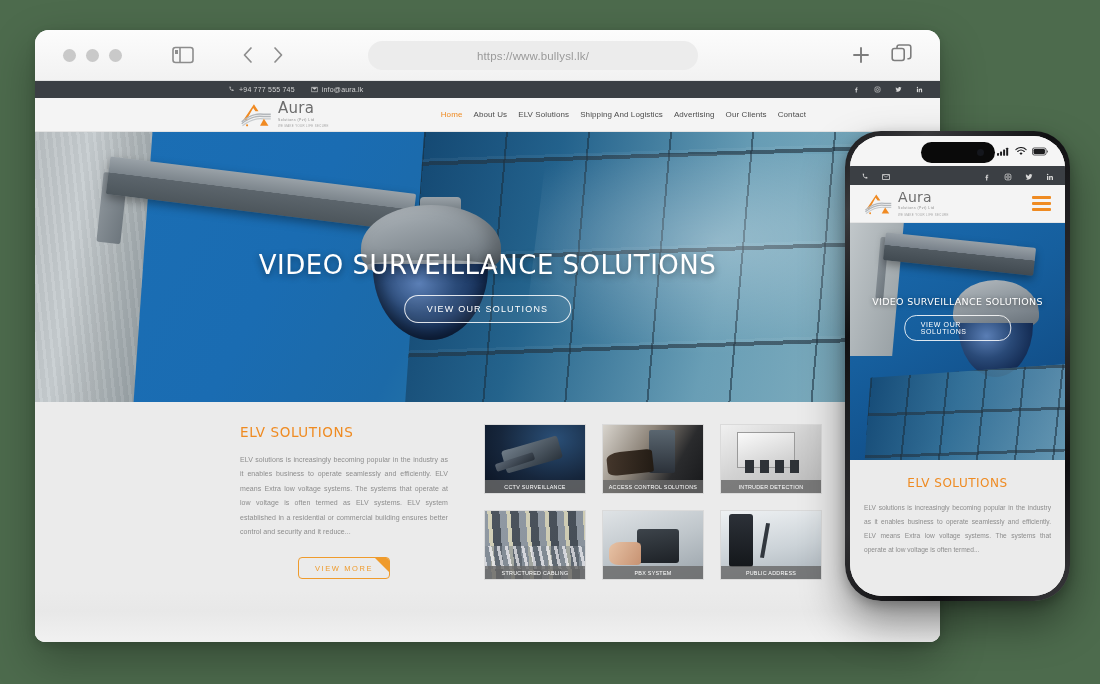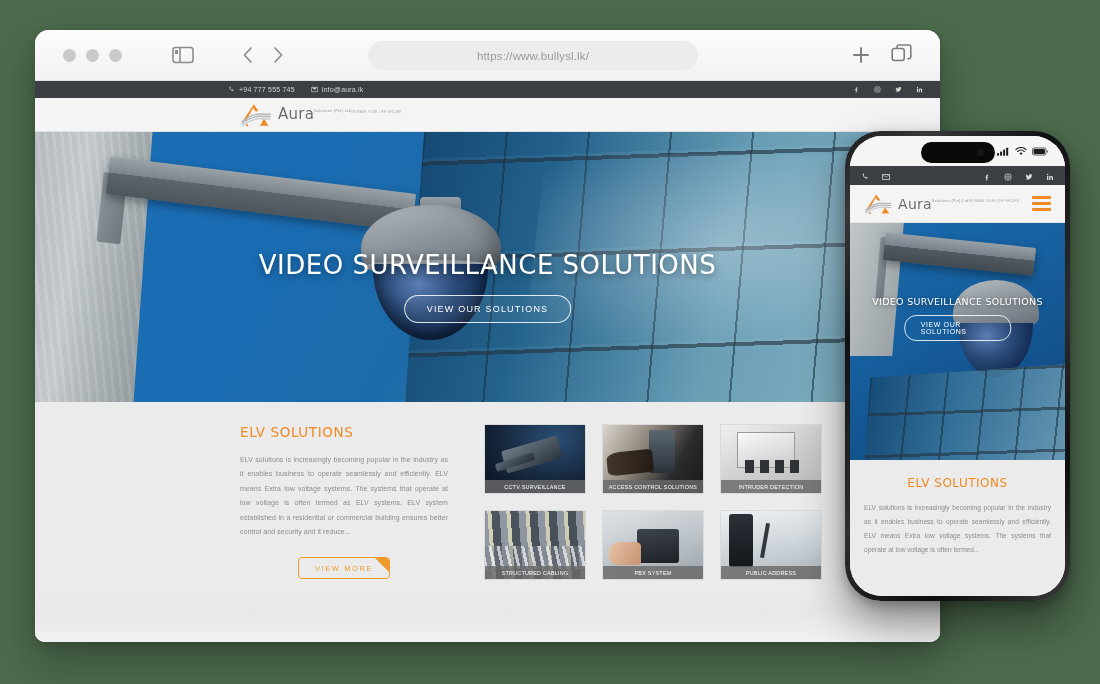--- a/index.html
+++ b/index.html
@@ -67,21 +67,21 @@
   .soc svg { width: 7px; height: 7px; fill: #d8d8d8; }
 
   
   .navbar {
     height: 34px; background: #f4f4f4;
     display: flex; align-items: center;
     border-bottom: 1px solid #e3e3e3;
   }
   .logo-wrap { margin-left: 205px; display: flex; align-items: center; gap: 4px; }
   .logo-mark { width: 34px; height: 26px; }
-  .logo-text-block { display: flex; flex-direction: row; justify-content: center; }
+  .logo-text-block { display: flex; flex-direction: column; justify-content: center; }
   .logo-name { font-size: 15px; color: #6d6d6d; letter-spacing: .3px; line-height: 1; font-family: "DejaVu Sans", sans-serif; }
   .logo-sub1 { font-size: 3.3px; color: #8a8a8a; letter-spacing: .5px; margin-top: 2px; }
   .logo-sub2 { font-size: 2.8px; color: #a2a2a2; letter-spacing: .4px; margin-top: 2.5px; }
 
   .mainnav { margin-left: 112px; display: flex; align-items: center; gap: 11px; }
   .nav-link { font-size: 8px; color: #4c4c4c; letter-spacing: .1px; white-space: nowrap; }
   .nav-link.active { color: #ef8b22; }
 
   
   .hero { position: relative; height: 270px; overflow: hidden; background: #1767ad; }
@@ -460,20 +460,29 @@
           <path d="M3 31 Q17 20 31 22 L40 22" fill="none" stroke="#c6cacd" stroke-width="1.6"></path>
           <path d="M26 31 L31 22 L37 31 Z" fill="#f08a22"></path>
           <circle cx="9" cy="30.5" r="1.4" fill="#f08a22"></circle>
         </svg>
         <span class="logo-text-block">
           <span class="logo-name">Aura</span>
           <span class="logo-sub1">Solutions (Pvt) Ltd</span>
           <span class="logo-sub2">WE MAKE YOUR LIFE SECURE</span>
         </span>
       </div>
+      <nav class="mainnav">
+        <a class="nav-link active">Home</a>
+        <a class="nav-link">About Us</a>
+        <a class="nav-link">ELV Solutions</a>
+        <a class="nav-link">Shipping And Logistics</a>
+        <a class="nav-link">Advertising</a>
+        <a class="nav-link">Our Clients</a>
+        <a class="nav-link">Contact</a>
+      </nav>
     </div>
 
     <div class="hero">
       <div class="hero-sky"></div>
       <div class="facade"></div>
       <div class="facade-glow"></div>
       <div class="wall"></div>
       <div class="cam-plate"></div>
       <div class="cam-arm"></div>
       <div class="cam-neck"></div>

